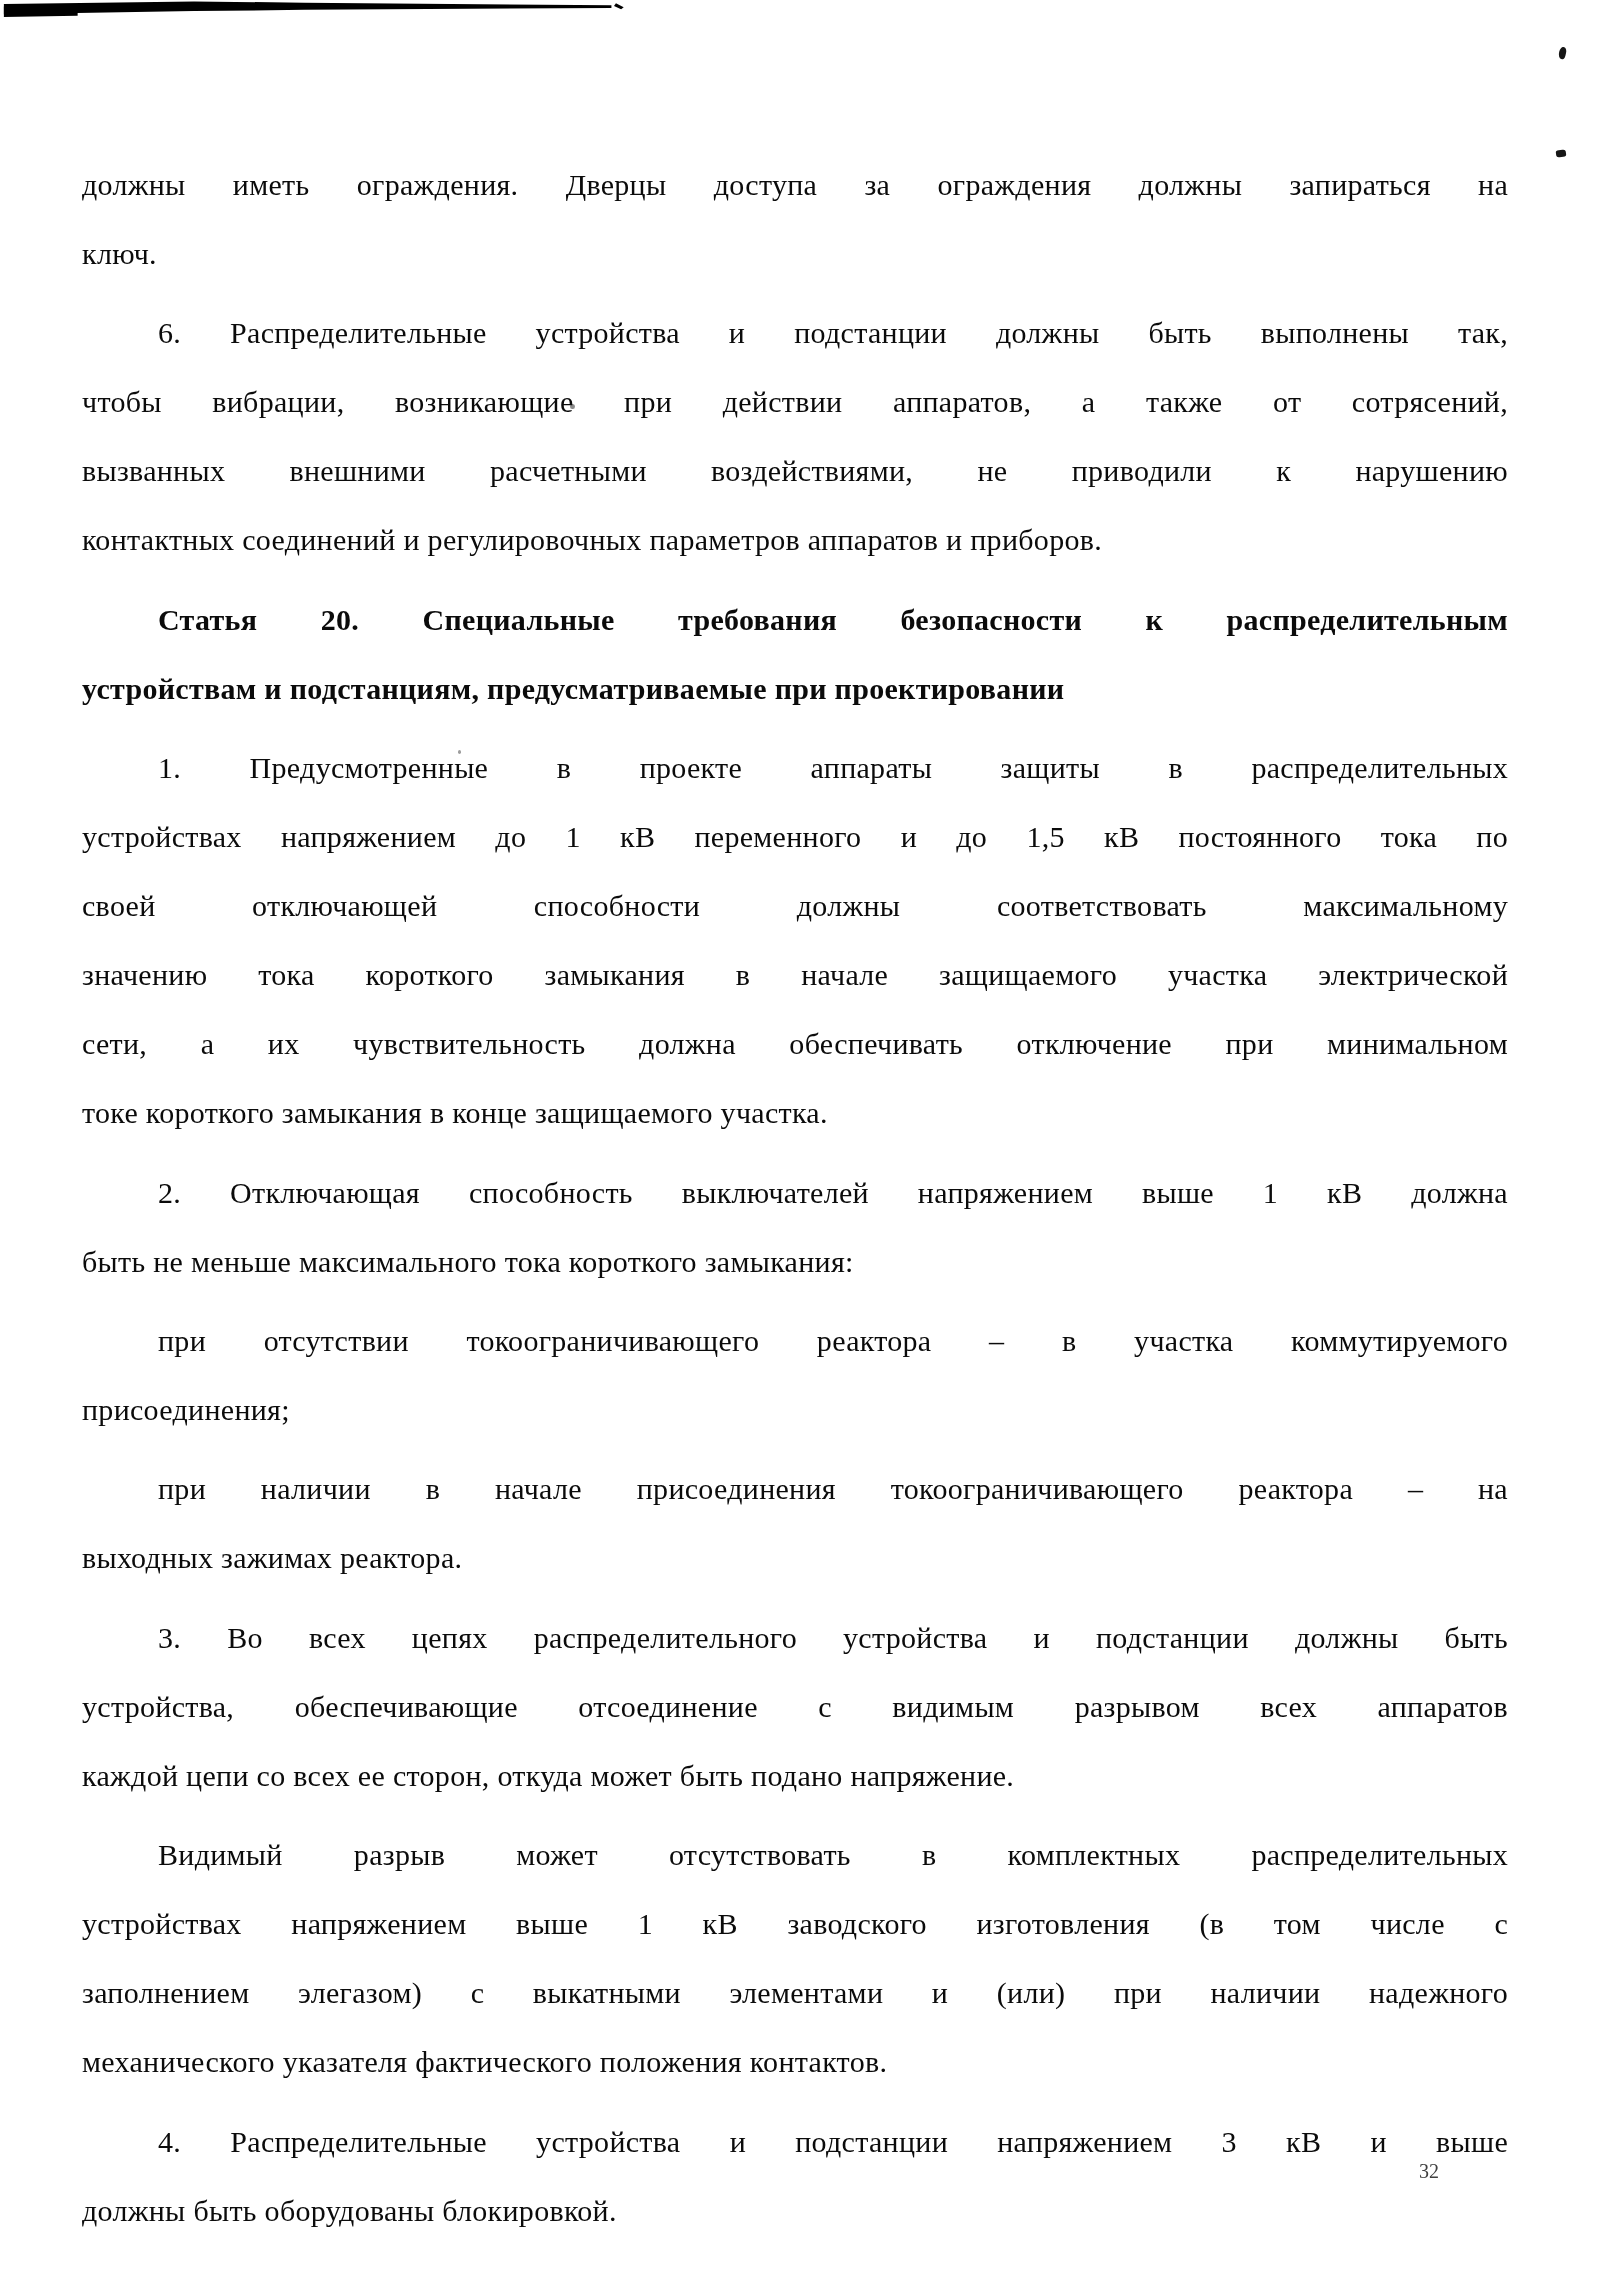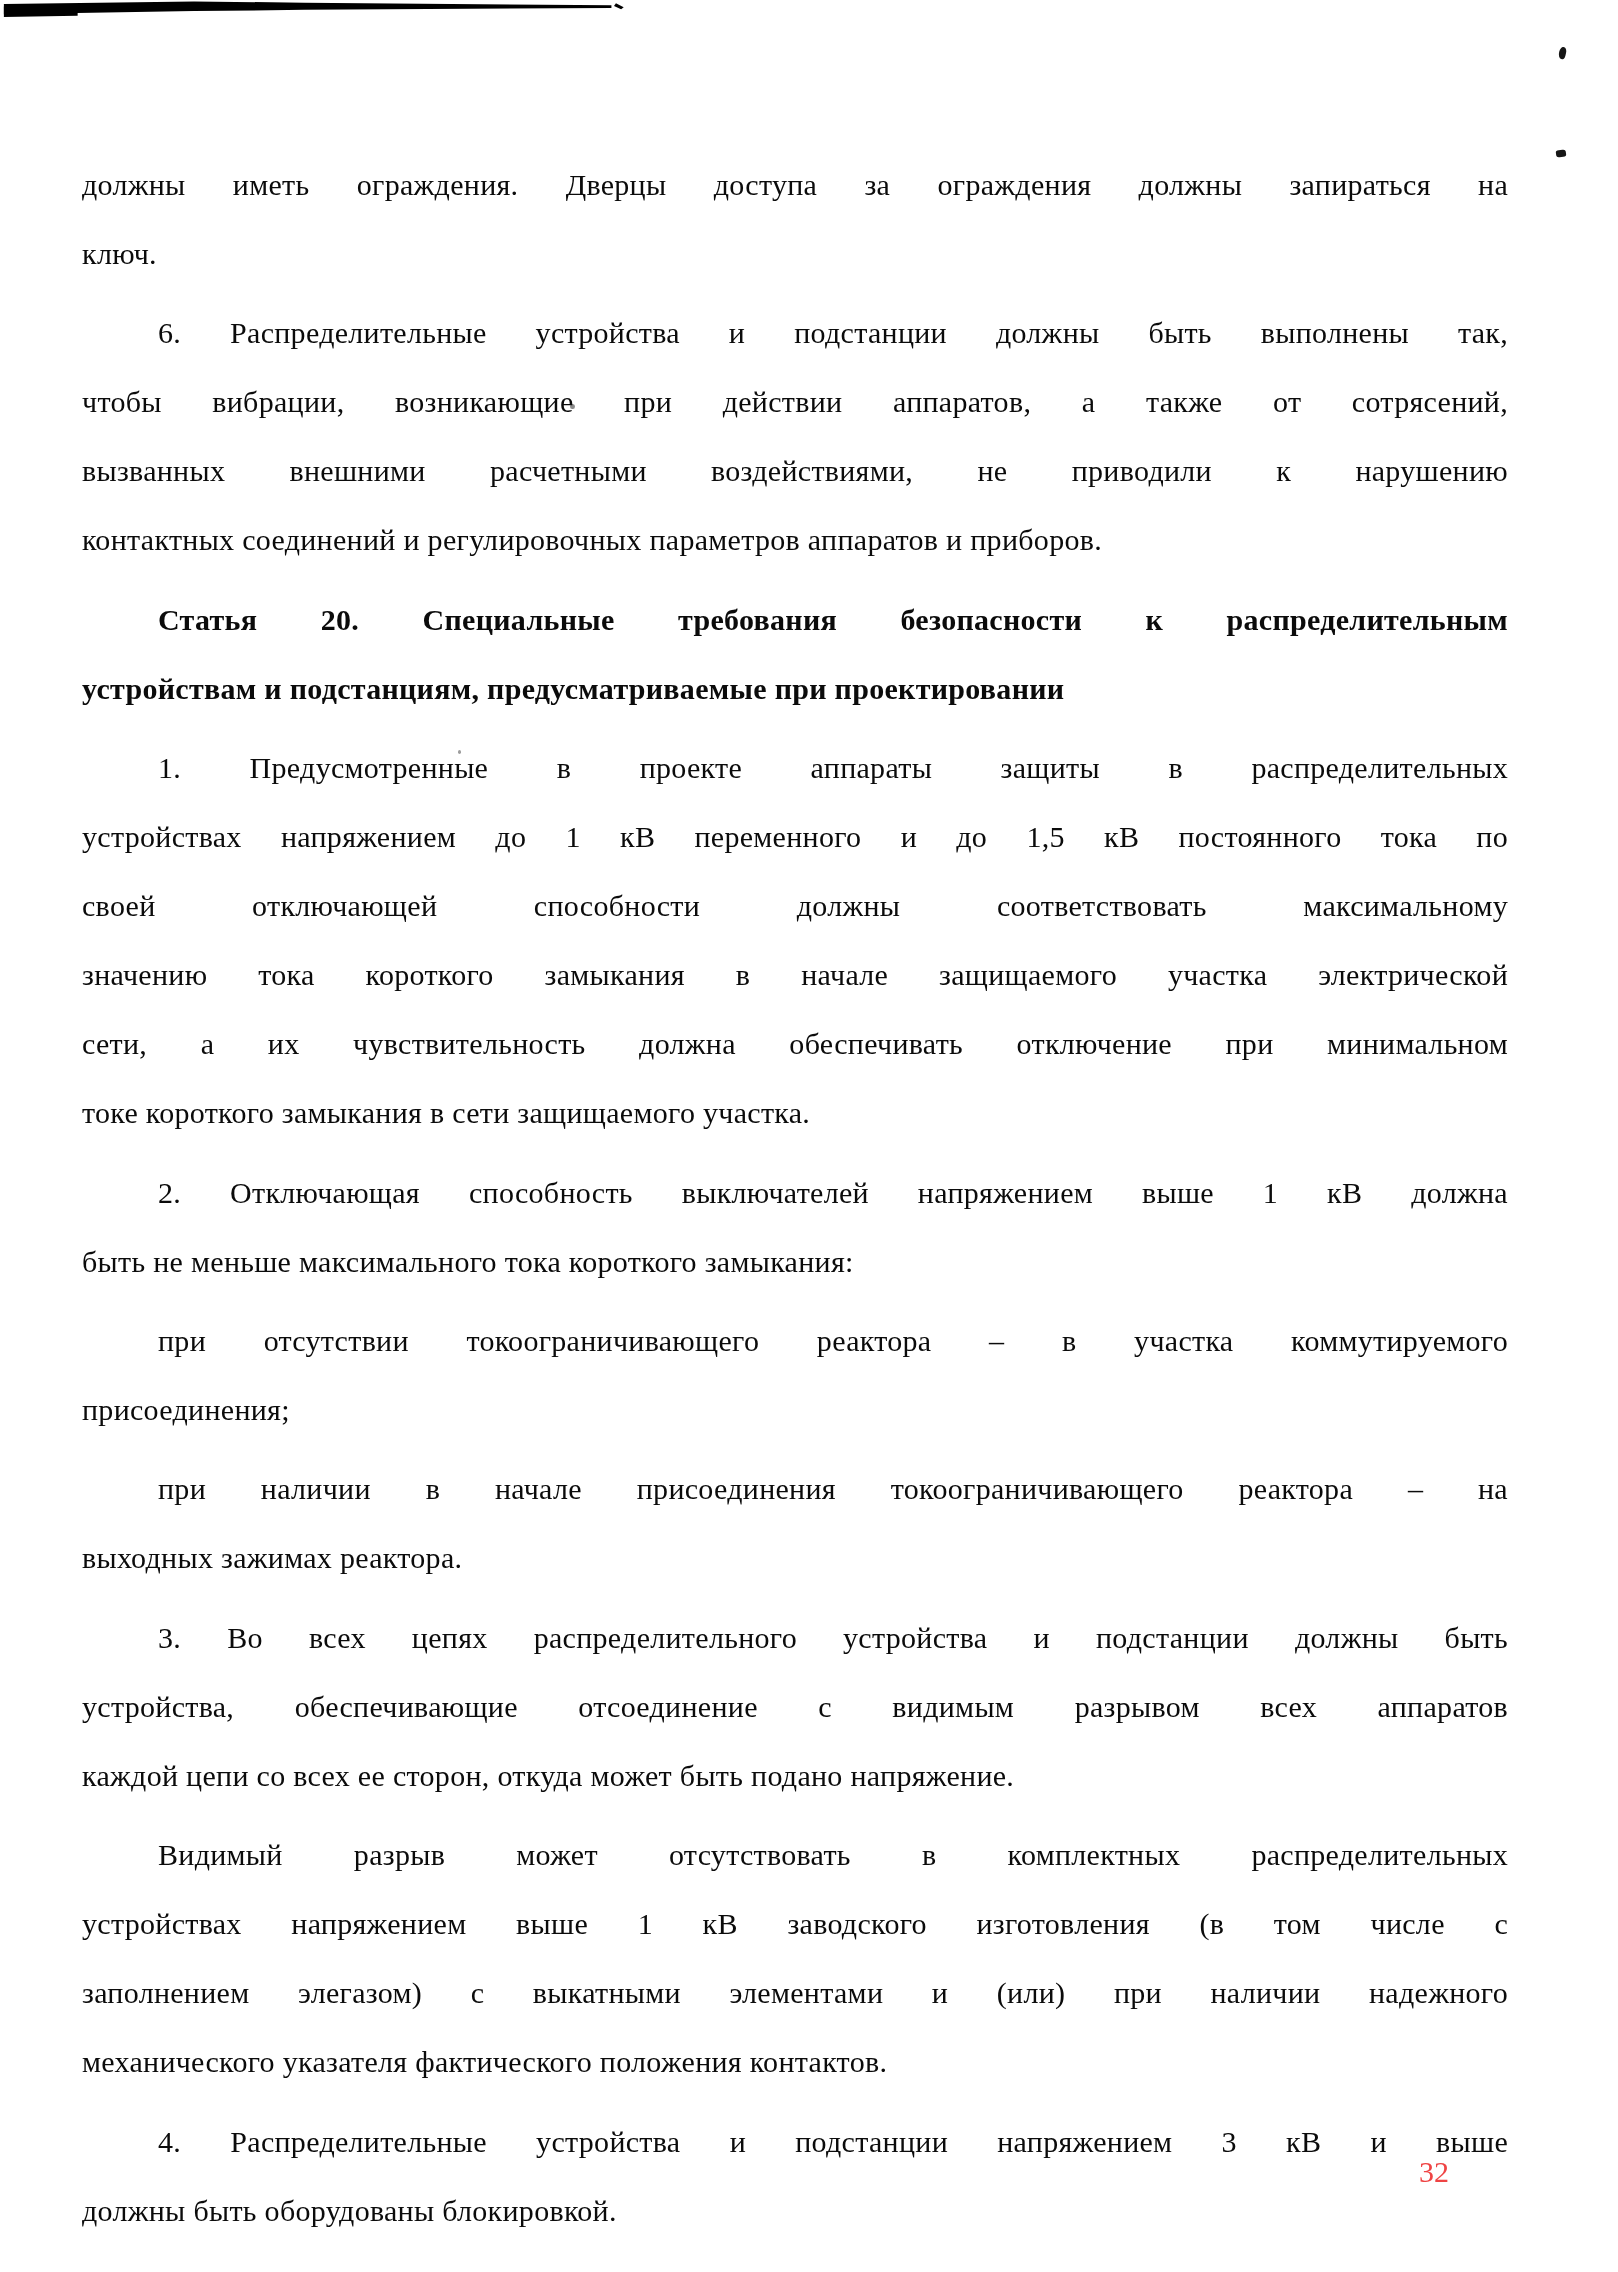--- a/index.html
+++ b/index.html
@@ -55,23 +55,23 @@
     overflow: visible;
   }
   .ln.end { text-align-last: left; }
   .ln.ind { text-indent: 76px; }
   .ln.bold { font-weight: 700; }
 
   .page-number {
     position: absolute;
     left: 1419px;
     top: 2152px;
-    font-size: 30px;
+    font-size: 20px;
     line-height: 39px;
-    color: #ef4444;
+    color: #404040;
   }
 </style>
 </head>
 <body>
 
 <div class="page">
 
   <svg class="artifact-bar" viewBox="0 0 1000 46" xmlns="http://www.w3.org/2000/svg" aria-hidden="true">
     <polygon fill="#000000" points="6,6 300,2 470,4 945,8 945,12 470,15 300,17 6,22"></polygon>
     <polygon fill="#000000" points="6,10 120,8 120,24 6,26"></polygon>
@@ -105,21 +105,21 @@
       <div class="ln end bold">устройствам и подстанциям, предусматриваемые при проектировании</div>
     <p></p>
 
     <p class="para">
       </p>
       <div class="ln ind">1. Предусмотренные в проекте аппараты защиты в распределительных</div>
       <div class="ln">устройствах напряжением до 1 кВ переменного и до 1,5 кВ постоянного тока по</div>
       <div class="ln">своей отключающей способности должны соответствовать максимальному</div>
       <div class="ln">значению тока короткого замыкания в начале защищаемого участка электрической</div>
       <div class="ln">сети, а их чувствительность должна обеспечивать отключение при минимальном</div>
-      <div class="ln end">токе короткого замыкания в сети защищаемого участка.</div>
+      <div class="ln end">токе короткого замыкания в конце защищаемого участка.</div>
     <p></p>
 
     <p class="para">
       </p>
       <div class="ln ind">2. Отключающая способность выключателей напряжением выше 1 кВ должна</div>
       <div class="ln end">быть не меньше максимального тока короткого замыкания:</div>
     <p></p>
 
     <p class="para">
       </p>

